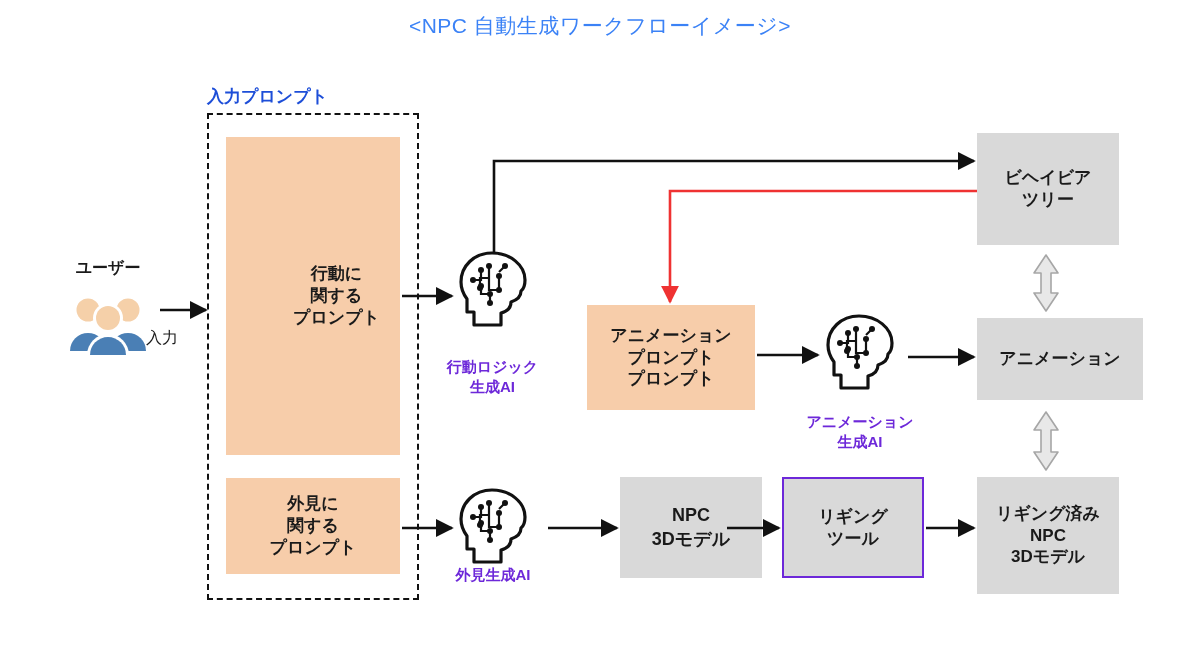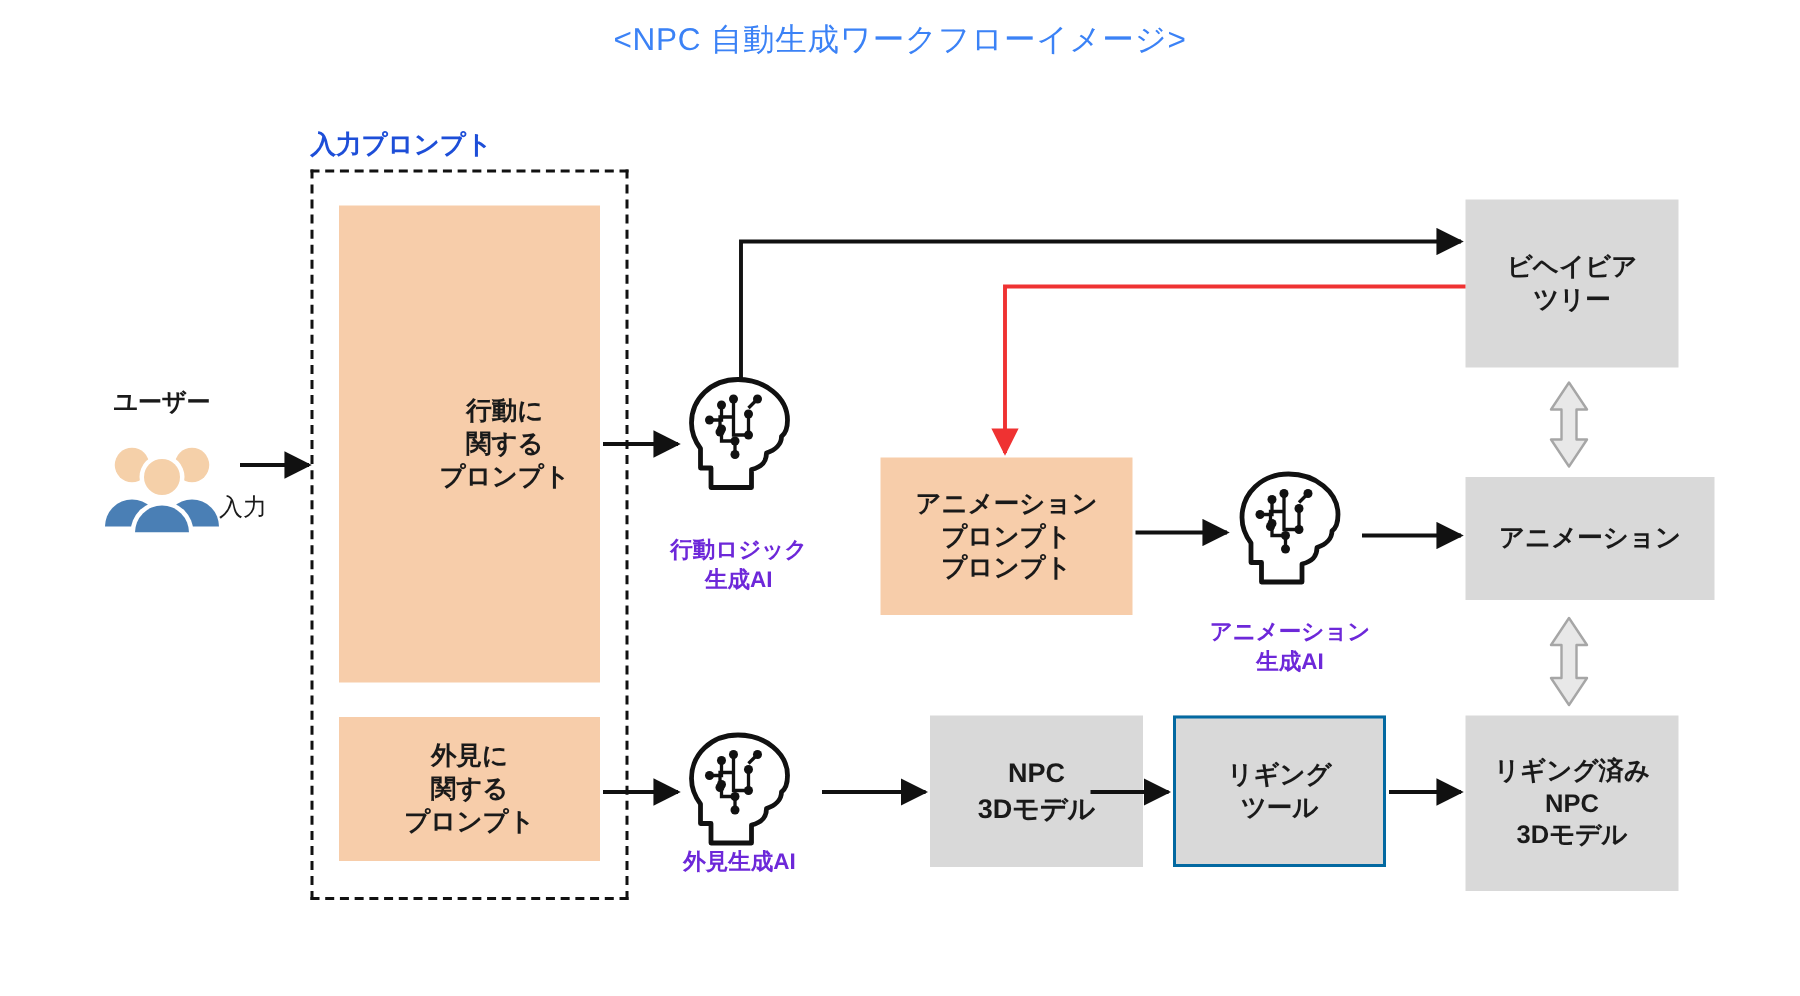--- a/index.html
+++ b/index.html
@@ -28,21 +28,21 @@
     font-size:17px;font-weight:700;color:#1d4ed8;
   }
 
   
   .box{
     box-sizing:border-box;display:flex;align-items:center;justify-content:center;
     text-align:center;line-height:1.28;font-weight:700;
   }
   .peach{background:#f7cdaa;}
   .gray{background:#d9d9d9;}
-  .redborder{border:2px solid #0369a1;}
+  .redborder{border:2px solid #6d28d9;}
 
   #prompt-behavior{left:226px;top:137px;width:174px;height:318px;font-size:17px;padding-left:47px;}
   #prompt-appearance{left:226px;top:478px;width:174px;height:96px;font-size:17px;}
   #prompt-animation{left:587px;top:305px;width:168px;height:105px;font-size:17px;}
 
   #box-behavior-tree{left:977px;top:133px;width:142px;height:112px;font-size:17px;}
   #box-animation{left:977px;top:318px;width:166px;height:82px;font-size:17px;}
   #box-npc-model{left:620px;top:477px;width:142px;height:101px;font-size:18px;}
   #box-rigging-tool{left:782px;top:477px;width:142px;height:101px;font-size:17px;}
   #box-rigged-npc{left:977px;top:477px;width:142px;height:117px;font-size:17px;}

